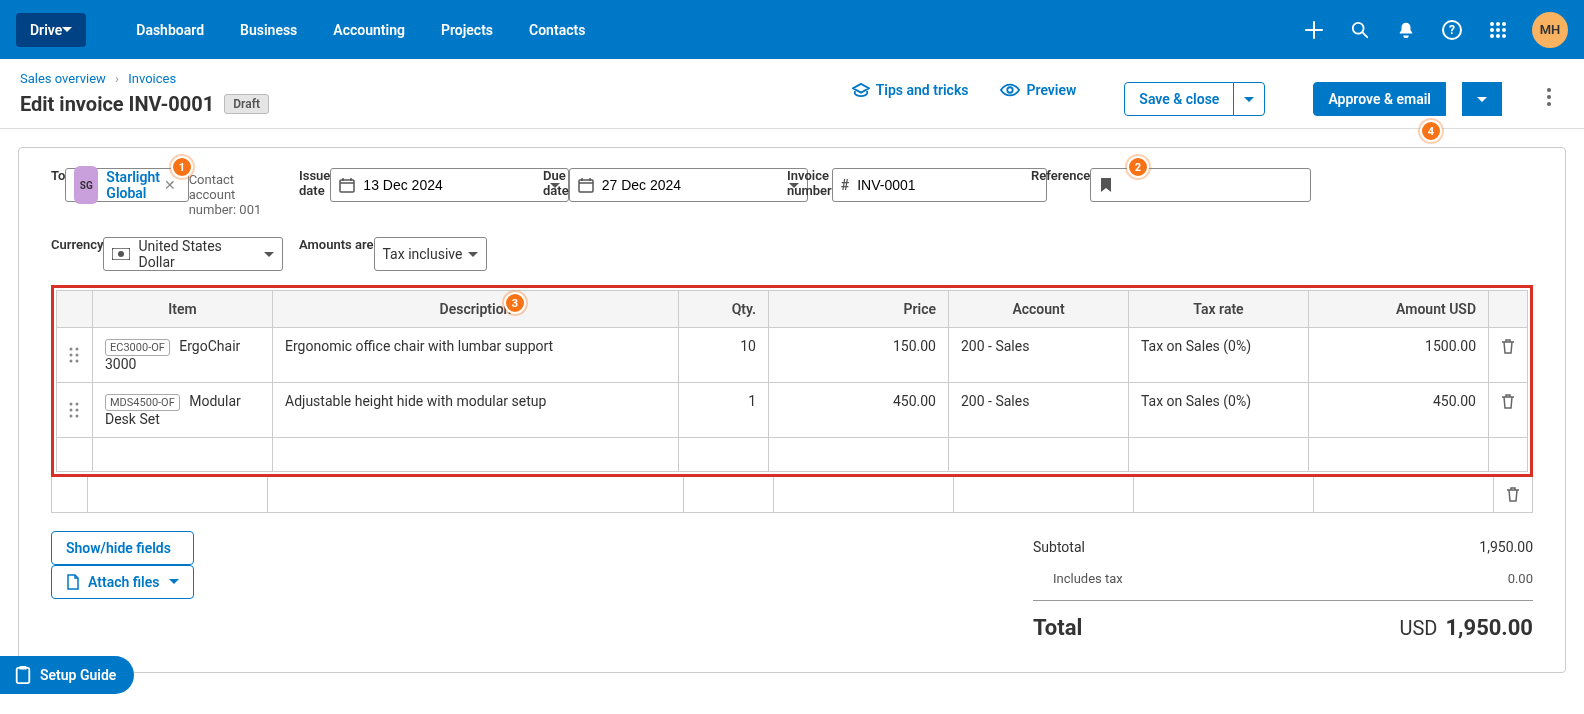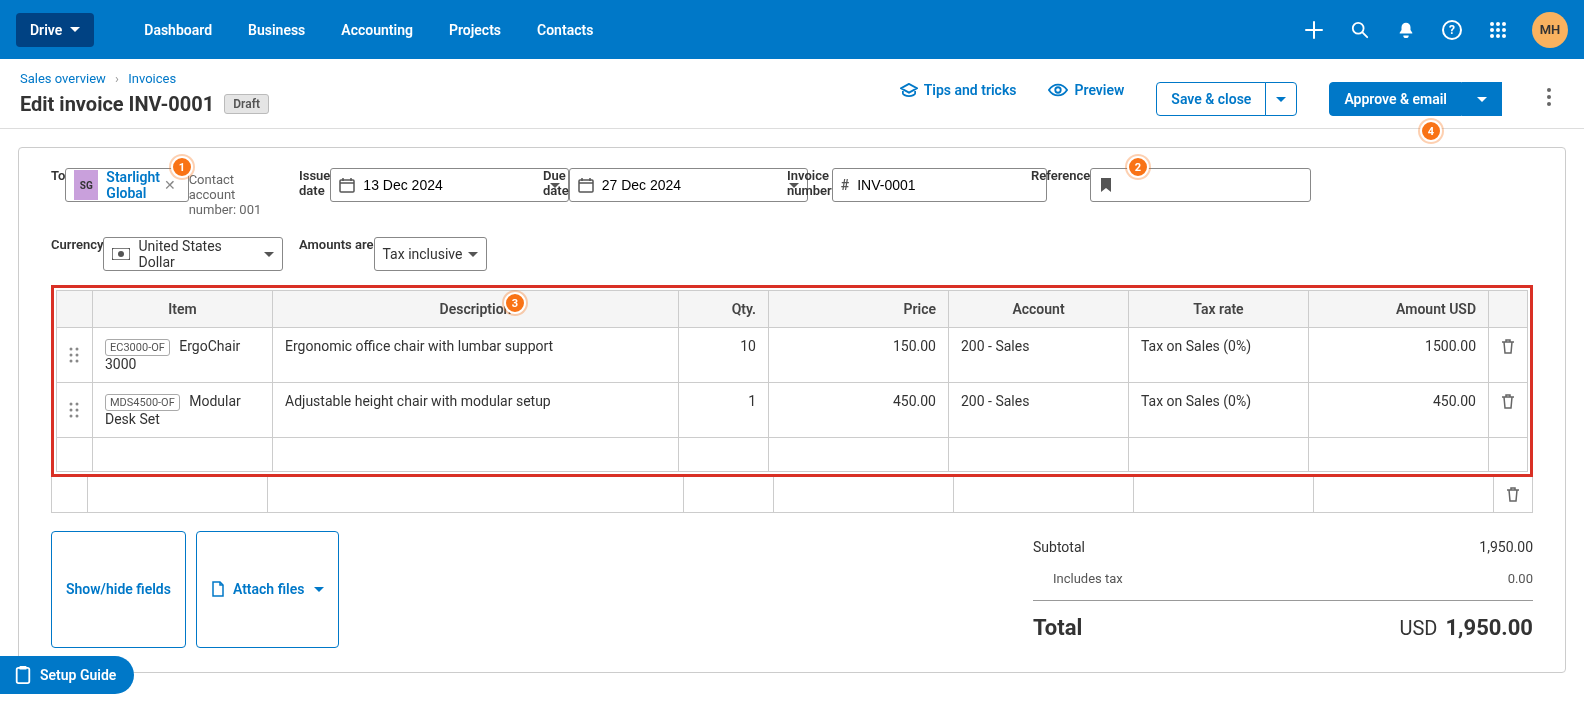--- a/index.html
+++ b/index.html
@@ -1,20 +1,20 @@
 <!DOCTYPE html>
 <html><head>
 <meta charset="utf-8">
 <style>
 * { margin: 0; padding: 0; box-sizing: border-box; }
 body { font-family: -apple-system, BlinkMacSystemFont, "Segoe UI", Roboto, sans-serif; font-size: 14px; color: #333; background: #fff; }
 
 
 .topnav { background: #0078C8; height: 59px; display: flex; align-items: center; padding: 0 16px; }
-.org-btn { background: #004283; color: #fff; padding: 9px 14px; border-radius: 4px; display: flex; align-items: center; gap: 8px; font-weight: 600; cursor: pointer; }
+.org-btn { background: #004283; color: #fff; padding: 9px 14px; border-radius: 4px; display: flex; align-items: center; font-weight: 600; cursor: pointer; }
 .org-btn .caret { width: 0; height: 0; border-left: 5px solid transparent; border-right: 5px solid transparent; border-top: 5px solid #fff; }
 .nav-links { display: flex; margin-left: 32px; }
 .nav-link { color: #fff; font-weight: 600; padding: 0 18px; cursor: pointer; }
 .nav-right { margin-left: auto; display: flex; align-items: center; gap: 22px; }
 .nav-icon { color: #fff; width: 24px; height: 24px; display: flex; align-items: center; justify-content: center; cursor: pointer; }
 .avatar { width: 36px; height: 36px; border-radius: 50%; background: #F9B25F; color: #333; display: flex; align-items: center; justify-content: center; font-weight: 600; font-size: 13px; }
 
 
 .page-header { padding: 12px 20px; border-bottom: 1px solid #ddd; display: flex; align-items: flex-end; }
 .header-left {}
@@ -22,56 +22,56 @@
 .breadcrumb a { color: #0078C8; text-decoration: none; cursor: pointer; }
 .breadcrumb .sep { color: #999; margin: 0 6px; }
 .page-title { font-size: 20px; font-weight: 700; display: flex; align-items: center; gap: 10px; }
 .status-badge { background: #e5e5e5; border: 1px solid #bbb; color: #555; font-size: 12px; font-weight: 600; padding: 2px 8px; border-radius: 3px; }
 .header-actions { margin-left: auto; display: flex; align-items: flex-start; gap: 32px; }
 .header-link { color: #0078C8; font-weight: 600; display: flex; align-items: center; gap: 6px; cursor: pointer; }
 .btn { padding: 8px 14px; border-radius: 4px; font-weight: 600; cursor: pointer; border: 1px solid; display: inline-flex; align-items: center; }
 .btn-outline { border-color: #0078C8; color: #0078C8; background: #fff; }
 .btn-primary { background: #0078C8; border-color: #0078C8; color: #fff; }
 .btn-group { display: flex; }
-.btn-group .btn { border-radius: 0; }
+.btn-group .btn { border-radius: 0; margin-left: 16px; }
 .btn-group .btn:first-child { border-radius: 4px 0 0 4px; }
 .btn-group .btn:last-child { border-radius: 0 4px 4px 0; margin-left: -1px; padding: 8px 10px; }
 .kebab { width: 30px; height: 30px; display:flex; align-items:center; justify-content:center; cursor:pointer; color:#666;}
 
 
 .card { margin: 18px; border: 1px solid #ccc; border-radius: 4px; padding: 20px 32px 24px; }
 .form-row { display: flex; gap: 16px; }
 .form-group { display: flex; flex-direction: row; }
 .form-group label { font-size: 13px; color: #333; font-weight: 600; margin-bottom: 6px; }
 .input-wrap { display: flex; align-items: center; border: 1px solid #888; border-radius: 3px; height: 34px; padding: 0 8px; background: #fff; }
 .input-wrap input { border: none; outline: none; flex: 1; font-size: 14px; background: transparent; }
 .input-wrap .icon { color: #555; margin-right: 8px; flex-shrink: 0; }
 .input-wrap .caret-down { width: 0; height: 0; border-left: 5px solid transparent; border-right: 5px solid transparent; border-top: 5px solid #555; margin-left: 6px; }
-.contact-chip { width: 24px; height: 30px; background: #C9A0DC; color: #333; font-size: 10px; font-weight: 700; display: flex; align-items: center; justify-content: center; border-radius: 0; margin-right: 8px; }
+.contact-chip { width: 24px; height: 38px; background: #C9A0DC; color: #333; font-size: 10px; font-weight: 700; display: flex; align-items: center; justify-content: center; border-radius: 6px; margin-right: 8px; }
 .contact-link { color: #0078C8; font-weight: 600; flex: 1; cursor: pointer; }
 .clear-x { color: #888; cursor: pointer; font-size: 14px; padding: 0 4px; }
 .help-text { font-size: 13px; color: #666; margin-top: 4px; }
 .online-pay-btn { color: #0078C8; font-weight: 600; display: flex; align-items: center; gap: 6px; }
 .card-badge { width: 28px; height: 18px; border-radius: 2px; display: inline-block; }
 
 .form-row2 { display: flex; gap: 16px; margin-top: 20px; }
 
 
 .line-table-wrap { margin-top: 14px; border: 3px solid #d93025; padding: 2px; }
 .line-table { width: 100%; border-collapse: collapse; }
 .line-table th, .line-table td { border: 1px solid #ccc; padding: 10px 12px; font-size: 14px; text-align: left; vertical-align: top; }
 .line-table th { background: #f5f5f5; font-weight: 600; color: #444; text-align: center; }
 .line-table th.num, .line-table td.num { text-align: right; }
 .line-table .drag-cell { width: 36px; text-align: center; color: #888; cursor: grab; vertical-align: middle; }
 .line-table .del-cell { width: 36px; text-align: center; color: #666; cursor: pointer; }
 .item-code { display: inline-block; border: 1px solid #aaa; border-radius: 3px; font-size: 11px; padding: 1px 4px; color: #555; margin-right: 6px; vertical-align: middle; }
 
 
 .below-row { display: flex; margin-top: 18px; }
-.left-actions { display: flex; gap: 10px; }
+.left-actions { display: flex; gap: 0; flex-direction: column; }
 .totals { margin-left: auto; width: 500px; }
 .total-line { display: flex; justify-content: space-between; padding: 8px 0; }
 .total-sub { color: #555; padding-left: 20px; font-size: 13px; }
 .total-hr { border-top: 1px solid #999; margin: 6px 0; }
 .total-main { font-size: 22px; font-weight: 700; }
 
 
 .setup-guide { position: fixed; bottom: 20px; left: 0; background: #0078C8; color: #fff; padding: 10px 18px 10px 14px; border-radius: 0 22px 22px 0; display: flex; align-items: center; gap: 8px; font-weight: 600; cursor: pointer; }
 
 
@@ -314,21 +314,21 @@
       <svg width="10" height="16" viewBox="0 0 10 16" fill="#888">
                 <circle cx="2" cy="2" r="1.5"></circle>
                 <circle cx="8" cy="2" r="1.5"></circle>
                 <circle cx="2" cy="8" r="1.5"></circle>
                 <circle cx="8" cy="8" r="1.5"></circle>
                 <circle cx="2" cy="14" r="1.5"></circle>
                 <circle cx="8" cy="14" r="1.5"></circle>
               </svg>
     </td>
     <td><span class="item-code">MDS4500-OF</span> Modular Desk Set</td>
-    <td>Adjustable height chair with modular setup</td>
+    <td>Adjustable height hide with modular setup</td>
     <td class="num">1</td>
     <td class="num">450.00</td>
     <td>200 - Sales</td>
     <td>Tax on Sales (0%)</td>
     <td class="num">450.00</td>
     <td class="del-cell">
       <svg width="14" height="16" viewBox="0 0 14 16">
                 <path d="M1 4h12M5 4V2h4v2M3 4l1 11h6l1-11" fill="none" stroke="#666" stroke-width="1.5"></path>
               </svg>
     </td>

